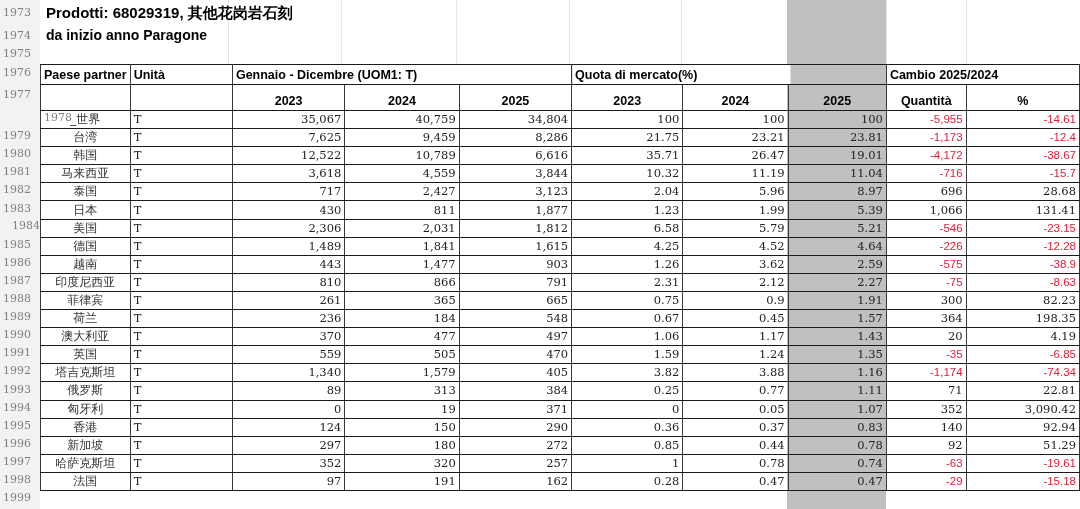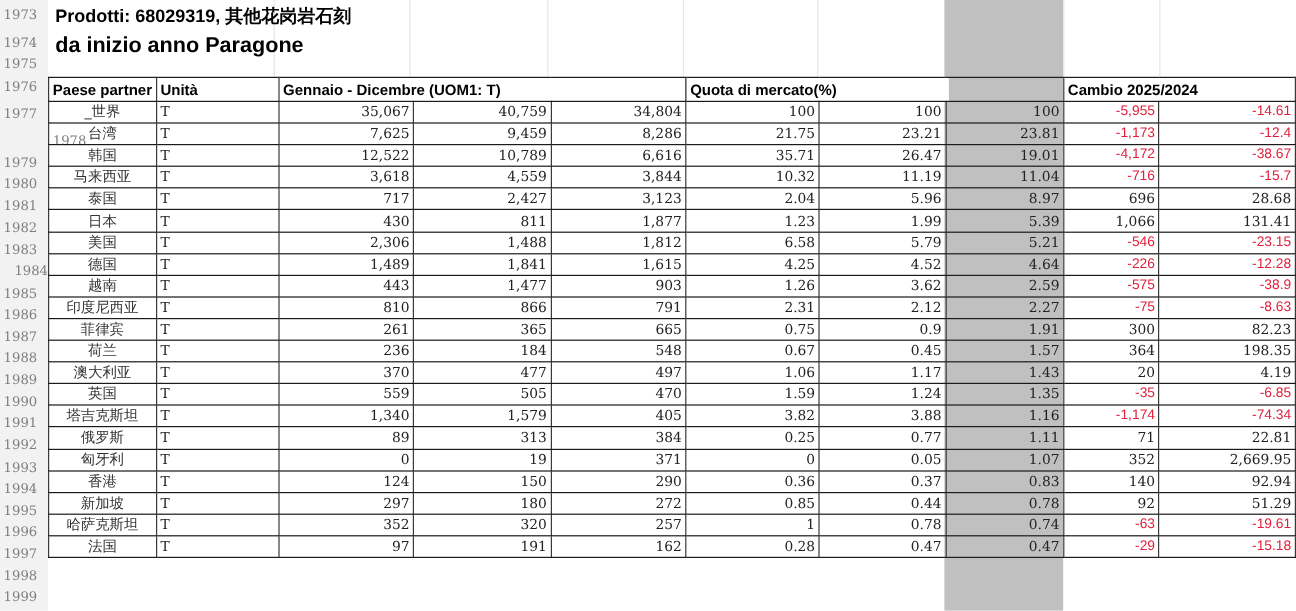--- a/index.html
+++ b/index.html
@@ -3,21 +3,21 @@
 <meta charset="utf-8">
 <style>
   html, body { margin:0; padding:0; background:#ffffff; }
   body { width:1080px; height:509px; overflow:hidden; position:relative;
          font-family:"Liberation Sans", sans-serif; }
   .sheet { position:absolute; left:0; top:0; width:1080px; height:509px; }
   .gutter { position:absolute; left:0; top:0; width:40px; height:509px; background:#f2f2f2; }
   .rownum { position:absolute; left:0; width:40px; text-align:left; padding-left:3px;
             font-family:"DejaVu Serif", serif; font-size:11px; color:#7f7f7f; box-sizing:border-box; }
   .title1 { position:absolute; left:46px; top:4px; font-size:15px; font-weight:bold; color:#000; }
-  .title2 { position:absolute; left:46px; top:27px; font-size:18px; font-weight:bold; color:#000; }
+  .title2 { position:absolute; left:46px; top:27px; font-size:14px; font-weight:bold; color:#000; }
   .gray-col { position:absolute; left:787px; width:99px; top:0; height:509px; background:#c0c0c0; }
   .gridv { position:absolute; top:0; height:64px; width:1px; background:#e6e6e6; }
   table.grid { position:absolute; left:40px; top:64px; border-collapse:collapse; table-layout:fixed; }
   table.grid td { padding:0 3px; box-sizing:border-box; overflow:hidden; white-space:nowrap;
                   border-top:1px solid #1a1a1a; border-bottom:1px solid #1a1a1a;
                   border-left:1px solid #3a3a3a; border-right:1px solid #3a3a3a; }
   tr.h1 td { height:20px; font-weight:bold; font-size:12.5px; text-align:left; }
   tr.h2 td { height:26px; font-weight:bold; font-size:12.5px; text-align:center; vertical-align:bottom; padding-bottom:2px; }
   tr.h1 td.left { text-align:left; }
   tr.d td { height:18.1px; font-family:"DejaVu Serif", serif; font-size:11.5px; text-align:right; color:#222; line-height:17px; }
@@ -88,20 +88,32 @@
         <col style="width:114px">
     </colgroup>
     <tbody id="tbody">
       <tr class="h1">
         <td class="left">Paese partner</td>
         <td>Unità</td>
         <td colspan="3">Gennaio - Dicembre (UOM1: T)</td>
         <td colspan="3" style="background:linear-gradient(to right,#fff 0,#fff 218px,#c0c0c0 218px,#c0c0c0 317px);">Quota di mercato(%)</td>
         <td colspan="2">Cambio 2025/2024</td>
       </tr>
+      <tr class="h2">
+        <td></td>
+        <td></td>
+        <td>2023</td>
+        <td>2024</td>
+        <td>2025</td>
+        <td>2023</td>
+        <td>2024</td>
+        <td class="shade">2025</td>
+        <td>Quantità</td>
+        <td>%</td>
+      </tr>
     <tr class="d">
           <td class="name">_世界</td>
           <td class="unit">T</td>
           <td class="">35,067</td>
           <td class="">40,759</td>
           <td class="">34,804</td>
           <td class="">100</td>
           <td class="">100</td>
           <td class="shade">100</td>
           <td class="neg">-5,955</td>
@@ -164,21 +176,21 @@
           <td class="">1.23</td>
           <td class="">1.99</td>
           <td class="shade">5.39</td>
           <td class="">1,066</td>
           <td class="">131.41</td>
         </tr>
         <tr class="d">
           <td class="name">美国</td>
           <td class="unit">T</td>
           <td class="">2,306</td>
-          <td class="">1,488</td>
+          <td class="">2,031</td>
           <td class="">1,812</td>
           <td class="">6.58</td>
           <td class="">5.79</td>
           <td class="shade">5.21</td>
           <td class="neg">-546</td>
           <td class="neg">-23.15</td>
         </tr>
         <tr class="d">
           <td class="name">德国</td>
           <td class="unit">T</td>
@@ -290,21 +302,21 @@
         <tr class="d">
           <td class="name">匈牙利</td>
           <td class="unit">T</td>
           <td class="">0</td>
           <td class="">19</td>
           <td class="">371</td>
           <td class="">0</td>
           <td class="">0.05</td>
           <td class="shade">1.07</td>
           <td class="">352</td>
-          <td class="">2,669.95</td>
+          <td class="">3,090.42</td>
         </tr>
         <tr class="d">
           <td class="name">香港</td>
           <td class="unit">T</td>
           <td class="">124</td>
           <td class="">150</td>
           <td class="">290</td>
           <td class="">0.36</td>
           <td class="">0.37</td>
           <td class="shade">0.83</td>

